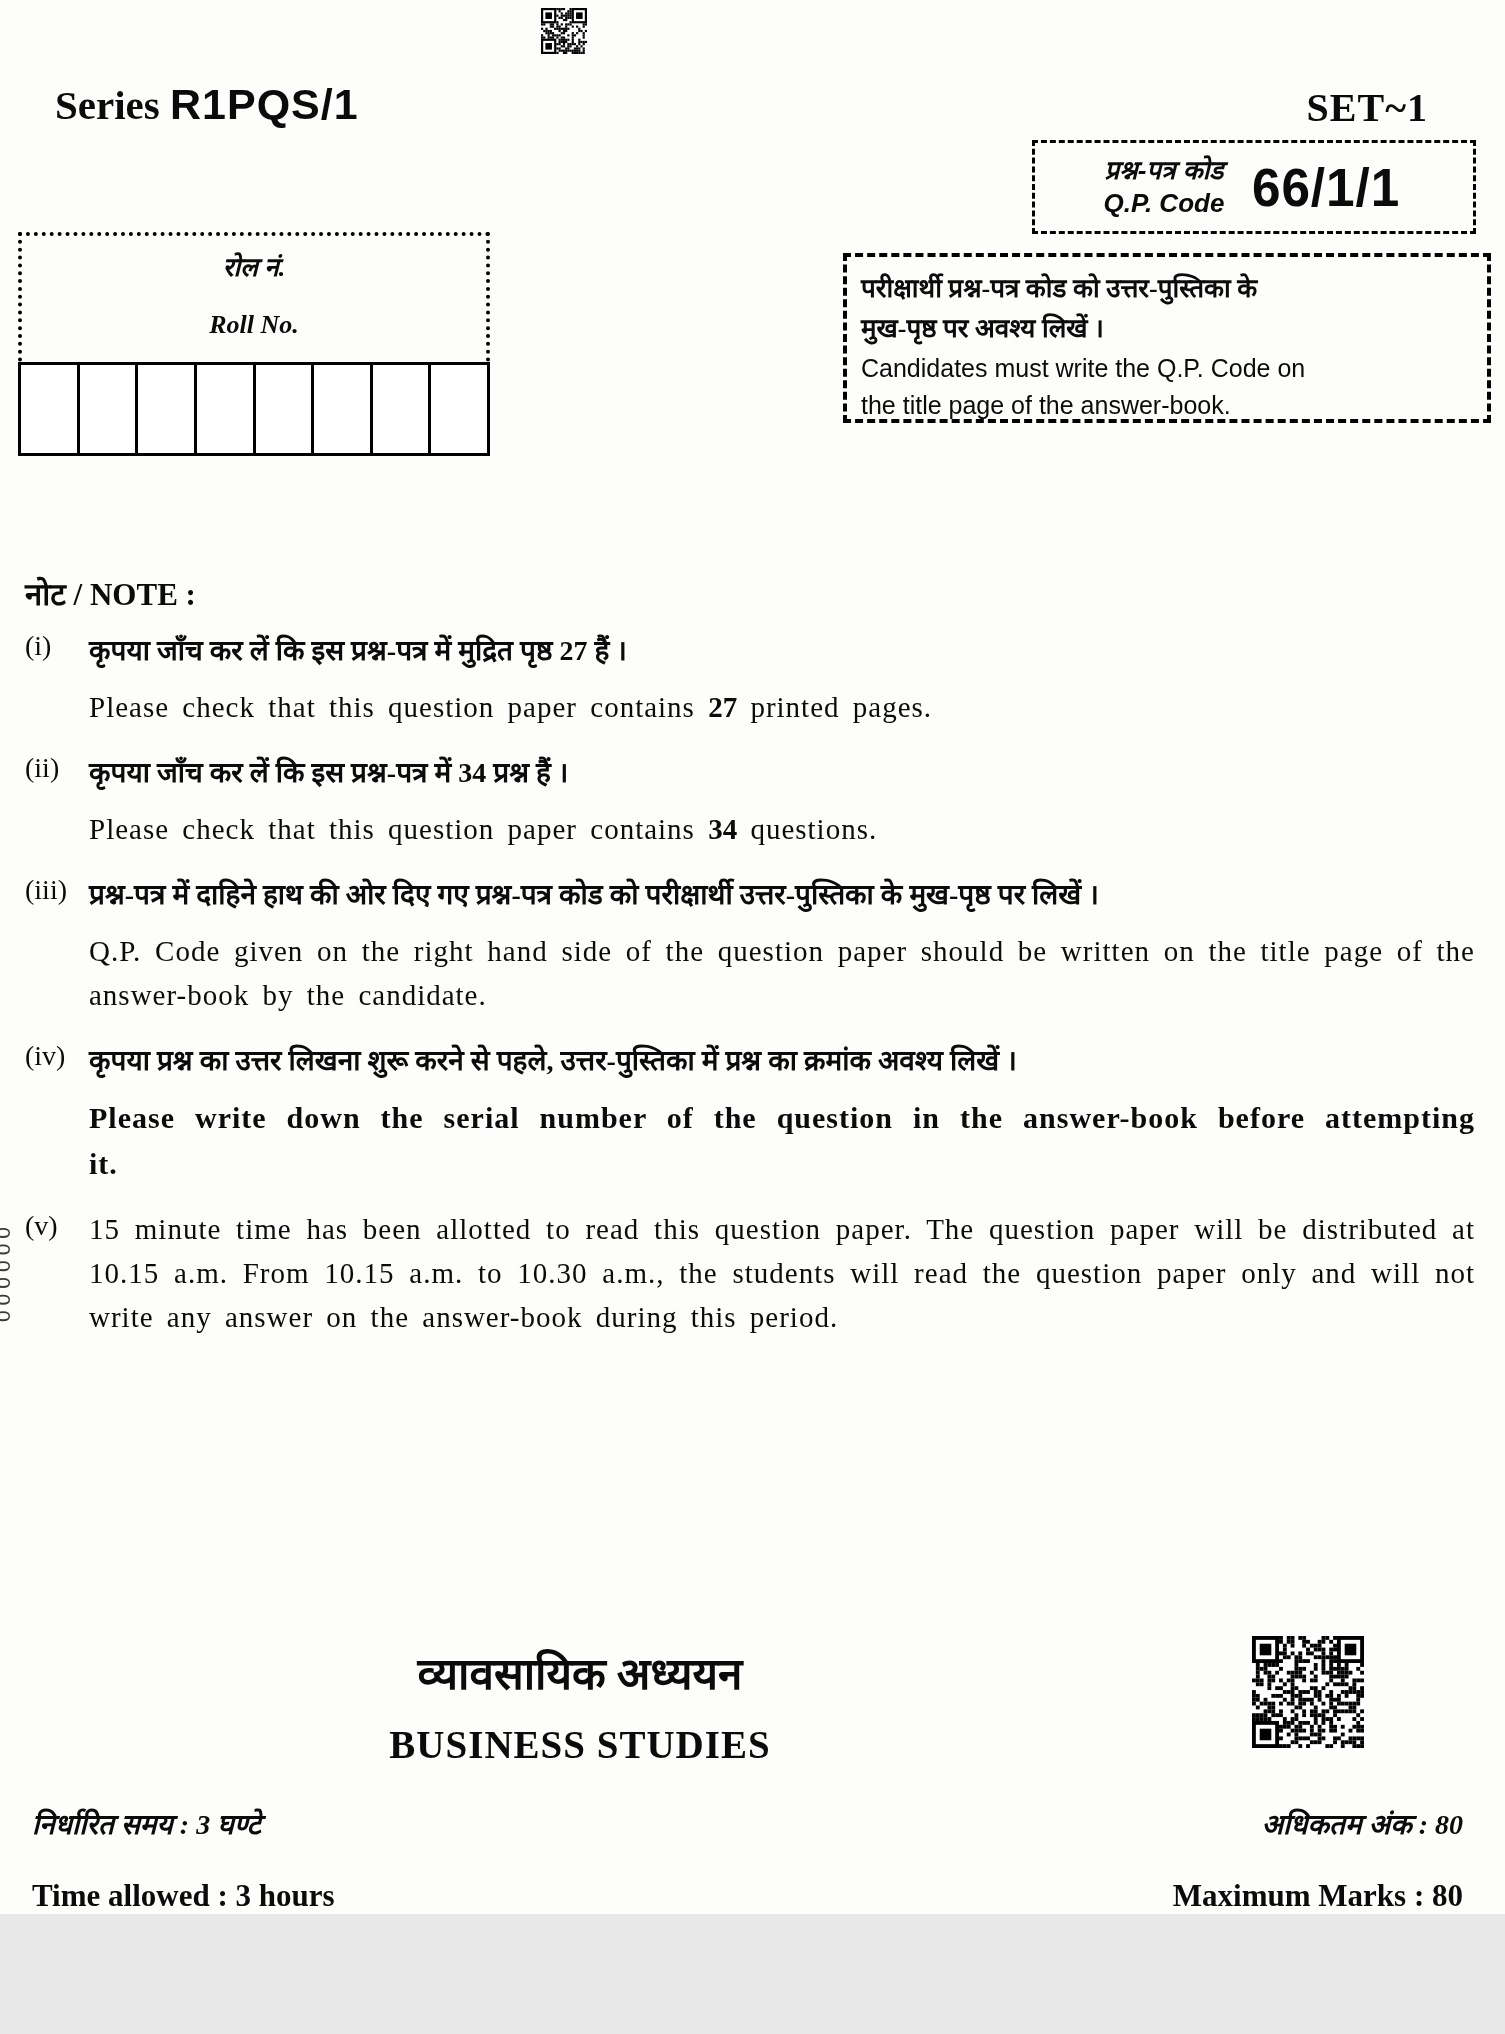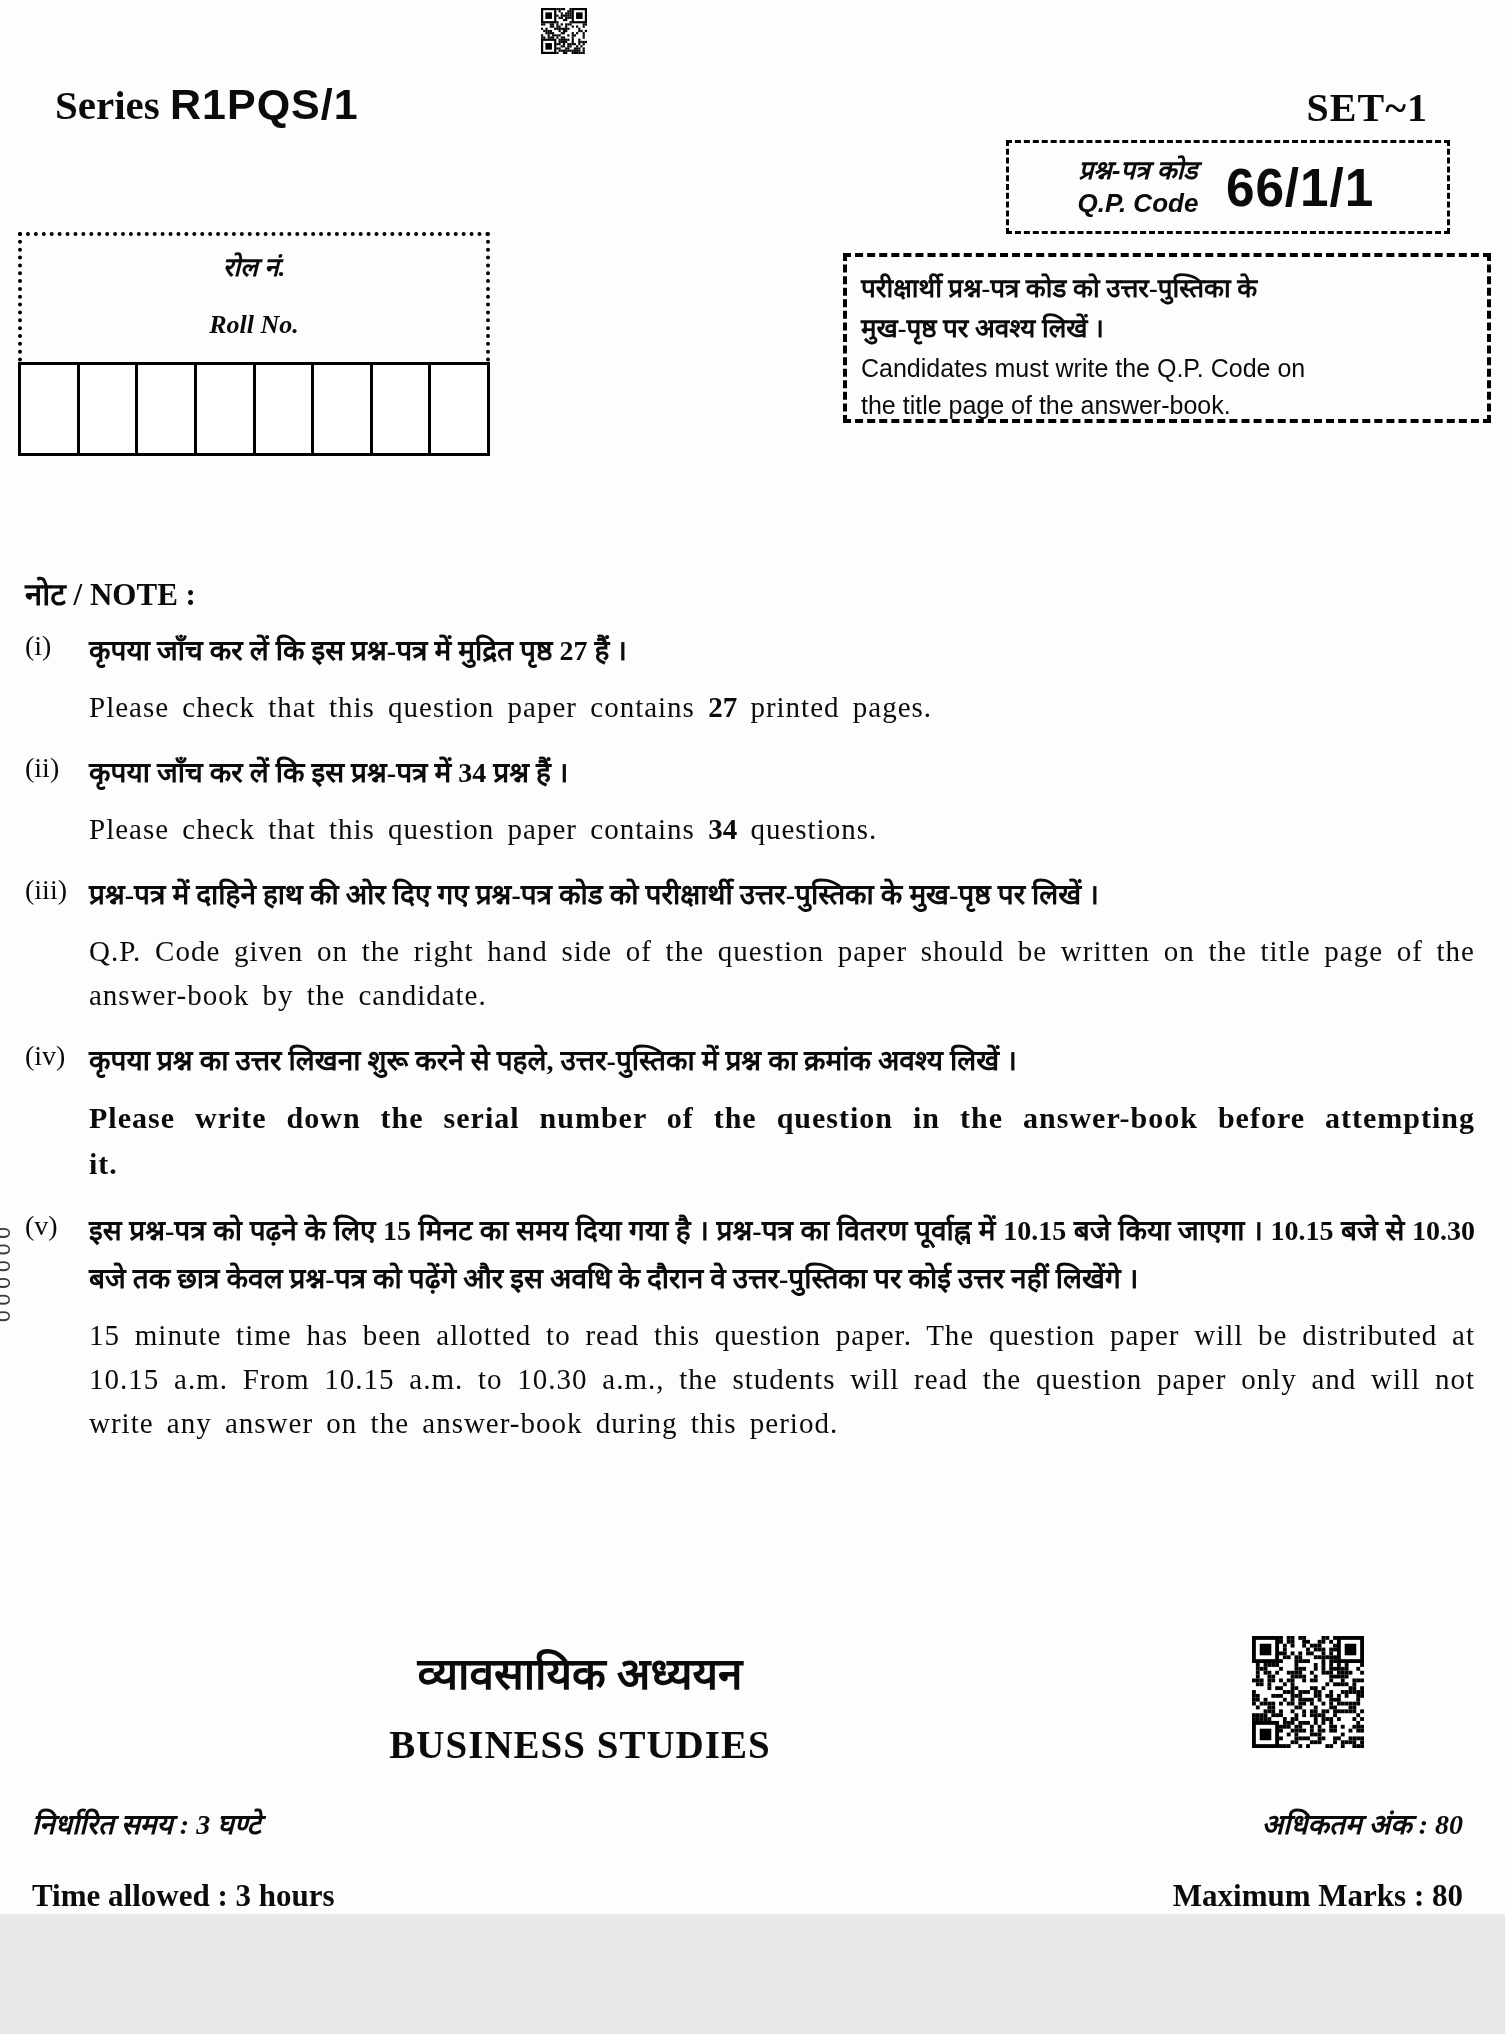--- a/index.html
+++ b/index.html
@@ -8,21 +8,21 @@
     background:#fdfdfb; color:#0b0b0b; overflow:hidden;
     font-family:"Liberation Serif", serif;
   }
   
   .qr-top{position:absolute; left:541px; top:8px; width:46px; height:46px;}
   .qr-bottom{position:absolute; left:1252px; top:1636px; width:112px; height:112px;}
   .series{position:absolute; left:55px; top:80px; font-size:41px; font-weight:700; white-space:nowrap;}
   .series .code{font-family:"Liberation Sans",sans-serif; font-weight:900; font-size:43px; letter-spacing:1px;}
   .set{position:absolute; right:77px; top:84px; font-size:40px; font-weight:700; letter-spacing:1px;}
   .qp-box{
-    position:absolute; left:1006px; top:140px; width:444px; height:94px;
+    position:absolute; left:1032px; top:140px; width:444px; height:94px;
     border:3px dashed #000; box-sizing:border-box;
     display:flex; align-items:center; justify-content:center; gap:24px;
   }
   .qp-labels{text-align:center; font-weight:700; font-size:26px; line-height:33px;
     font-family:"Liberation Sans",sans-serif; font-style:italic;}
   .qp-code{font-family:"Liberation Sans",sans-serif; font-weight:900; font-size:54px;
     letter-spacing:1px; transform:scaleX(.95);}
   .cand-box{
     position:absolute; left:843px; top:253px; width:648px; height:170px;
     border:4px dashed #000; box-sizing:border-box; padding:12px 12px 6px 14px;
@@ -309,21 +309,20 @@
       <div class="lbl">(iv)</div>
       <div class="body">
         <p class="hi-p">कृपया प्रश्न का उत्तर लिखना शुरू करने से पहले, उत्तर-पुस्तिका में प्रश्न का क्रमांक अवश्य लिखें ।</p>
         <p class="en-p bold">Please write down the serial number of the question in the answer-book before attempting it.</p>
       </div>
     </div>
 
     <div class="note-item">
       <div class="lbl">(v)</div>
       <div class="body">
-        <p class="hi-p">इस प्रश्न-पत्र को पढ़ने के लिए 15 मिनट का समय दिया गया है ।  प्रश्न-पत्र का वितरण पूर्वाह्न में 10.15 बजे किया जाएगा ।  10.15 बजे से 10.30 बजे तक छात्र केवल प्रश्न-पत्र को पढ़ेंगे और इस अवधि के दौरान वे उत्तर-पुस्तिका पर कोई उत्तर नहीं लिखेंगे ।</p>
         <p class="en-p">15 minute time has been allotted to read this question paper. The question paper will be distributed at 10.15 a.m. From 10.15 a.m. to 10.30 a.m., the students will read the question paper only and will not write any answer on the answer-book during this period.</p>
       </div>
     </div>
   </div>
 
   <p class="title-hi">व्यावसायिक अध्ययन</p>
   <p class="title-en">BUSINESS STUDIES</p>
 
   <svg class="qr-bottom" id="qrBottom" viewBox="0 0 100 100">
       <rect x="0" y="0" width="100" height="100" fill="#fff"></rect>

